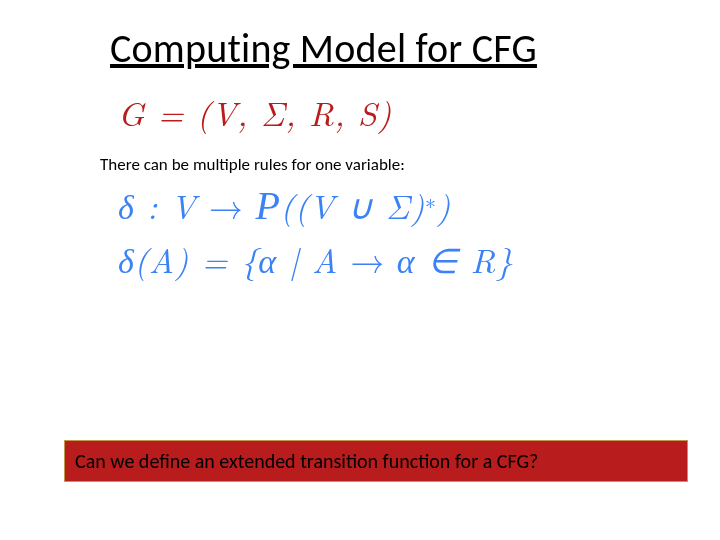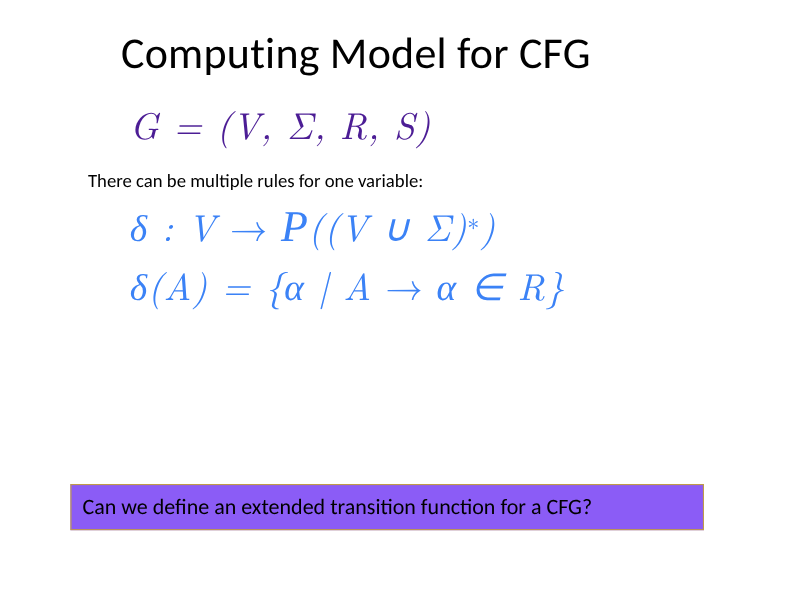--- a/index.html
+++ b/index.html
@@ -17,39 +17,40 @@
     height: 540px;
     box-sizing: border-box;
     padding: 20px 40px 20px 40px;
   }
   .title {
     font-size: 40px;
     font-weight: 400;
     text-align: left;
     margin: 4px 0 18px 70px;
     letter-spacing: 0.2px;
+    text-decoration: underline;
   }
   .math-block {
     margin-left: 78px;
     margin-top: 6px;
     line-height: 1.25;
   }
   .math-line {
     font-family: "Latin Modern Roman", "CMU Serif", "Times New Roman", Georgia, serif;
     font-size: 34px;
     font-style: italic;
-    color: #4c1d95;
+    color: #b91c1c;
     white-space: nowrap;
     margin-bottom: 6px;
     letter-spacing: 0.5px;
   }
   .math-line sup { font-size: 22px; font-style: normal; vertical-align: 10px;}
   .note {
     font-size: 17px;
-    margin: 20px 0 6px 40px;
+    margin: 20px 0 6px 60px;
     color: #000;
   }
   .math-block2 {
     margin-left: 78px;
     margin-top: 4px;
   }
   .math-line2 {
     font-family: "Latin Modern Roman", "CMU Serif", "Times New Roman", Georgia, serif;
     font-size: 34px;
     font-style: italic;
@@ -57,24 +58,24 @@
     white-space: nowrap;
     margin-bottom: 6px;
     letter-spacing: 0.5px;
   }
   .math-line2 sup { font-size: 22px; font-style: normal; vertical-align: 10px;}
   .script { font-family: "Brush Script MT", "URW Chancery L", cursive; font-style: italic; font-size: 40px; }
   .callout {
     position: absolute;
     left: 64px;
     bottom: 58px;
-    width: 576px;
+    width: 624px;
     box-sizing: border-box;
     border: 1.5px solid #c09a4a;
-    background: #8b5cf6;
+    background: #b91c1c;
     padding: 8px 10px;
     font-size: 20px;
     color: #000;
   }
   .arrow { font-style: normal; }
 </style>
 </head>
 <body>
 
 <div class="slide">

